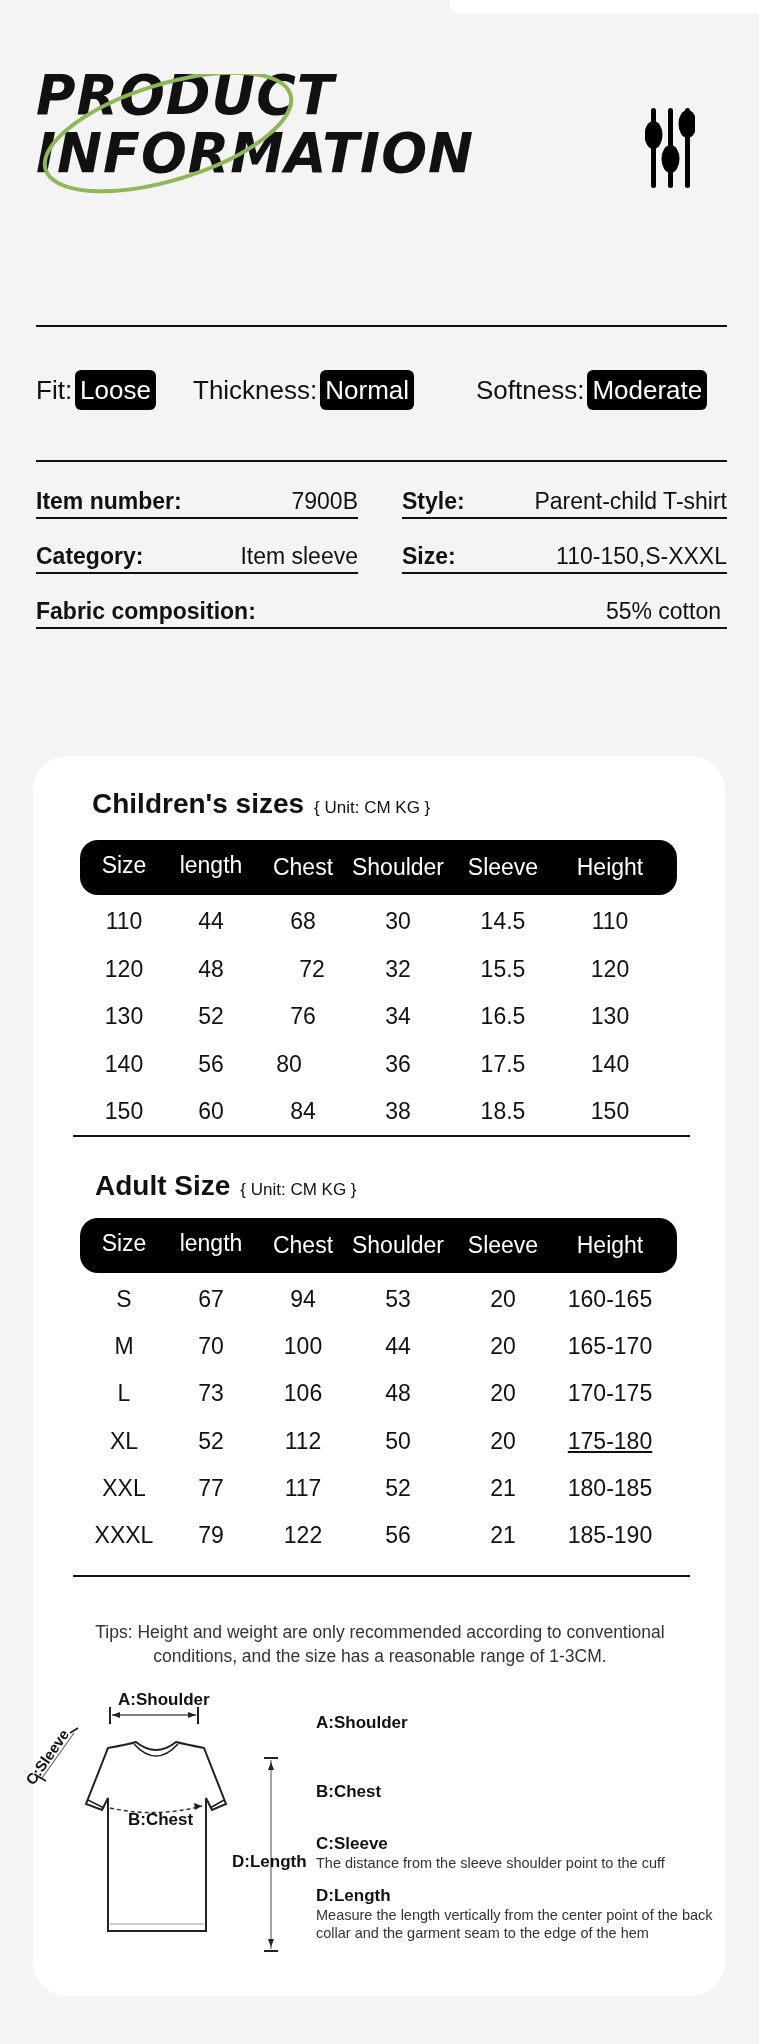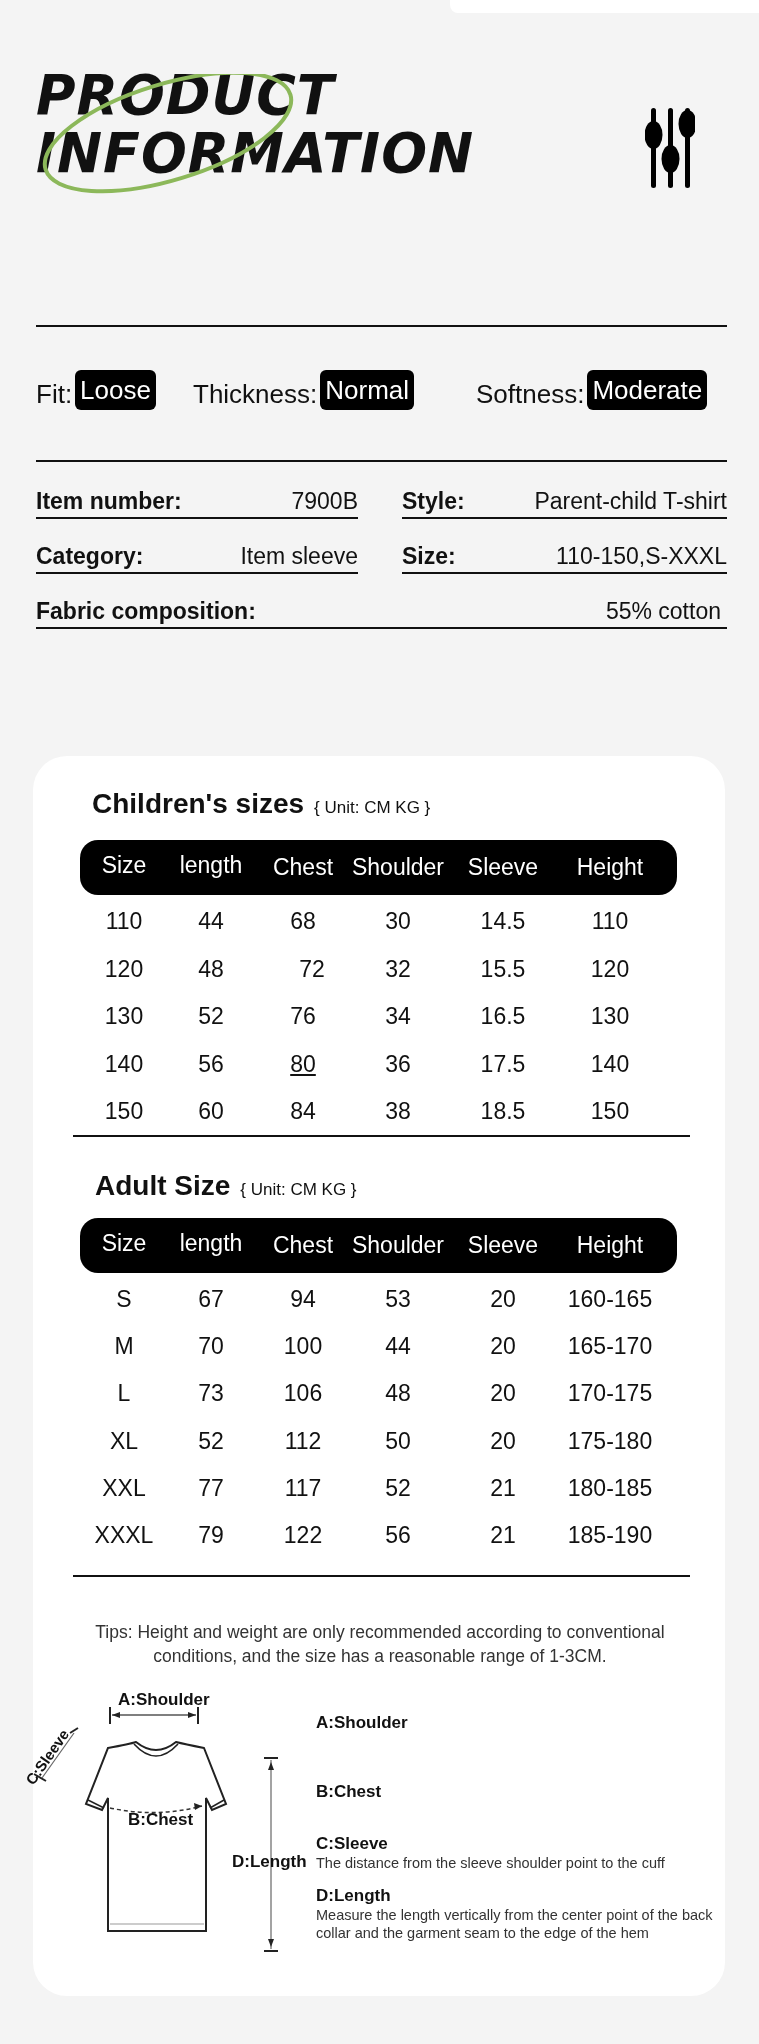--- a/index.html
+++ b/index.html
@@ -10,21 +10,21 @@
   }
   .top-white { position: absolute; left: 450px; top: 0; width: 309px; height: 13px; background: #fff; border-bottom-left-radius: 8px; }
   .title-wrap { position: absolute; left: 36px; top: 66px; }
   .title-line { font-family: "DejaVu Sans", sans-serif; font-weight: bold; font-style: italic; font-size: 55px; line-height: 58px; letter-spacing: 1px; color: #111; display: block; transform: scaleX(0.98); transform-origin: left; }
   .title-ellipse { position: absolute; left: 38px; top: 74px; }
   .sliders-icon { position: absolute; left: 645px; top: 105px; }
 
   .hr { position: absolute; left: 36px; width: 691px; height: 2px; background: #111; }
 
   .attrs { position: absolute; left: 36px; top: 370px; width: 700px; height: 42px; }
-  .attr { position: absolute; top: 0; display: flex; align-items: flex-end; font-size: 26px; }
+  .attr { position: absolute; top: 0; display: flex; align-items: center; font-size: 26px; }
   .attr .lbl { margin-right: 3px; }
   .attr .pill { background: #000; color: #fff; border-radius: 6px; padding: 4px 5px; font-size: 26px; line-height: 32px; }
 
   .info-row { position: absolute; display: flex; justify-content: space-between; align-items: flex-end; border-bottom: 2px solid #111; padding-bottom: 2px; font-size: 23px; }
   .info-row .k { font-weight: bold; }
   .info-row .v { font-weight: normal; }
 
   .card { position: absolute; left: 33px; top: 756px; width: 692px; height: 1240px; background: #fff; border-radius: 34px; }
   .sec-title { position: absolute; font-weight: bold; font-size: 28px; }
   .sec-unit { font-weight: normal; font-size: 17px; margin-left: 10px; }
@@ -129,21 +129,21 @@
     <div class="td" style="left: 503px; top: 955.5px;">15.5</div>
     <div class="td" style="left: 610px; top: 955.5px;">120</div>
     <div class="td" style="left: 124px; top: 1003px;">130</div>
     <div class="td" style="left: 211px; top: 1003px;">52</div>
     <div class="td" style="left: 303px; top: 1003px;">76</div>
     <div class="td" style="left: 398px; top: 1003px;">34</div>
     <div class="td" style="left: 503px; top: 1003px;">16.5</div>
     <div class="td" style="left: 610px; top: 1003px;">130</div>
     <div class="td" style="left: 124px; top: 1050.5px;">140</div>
     <div class="td" style="left: 211px; top: 1050.5px;">56</div>
-    <div class="td" style="left: 303px; top: 1050.5px; text-decoration: underline;">80</div>
+    <div class="td" style="left: 289px; top: 1050.5px;">80</div>
     <div class="td" style="left: 398px; top: 1050.5px;">36</div>
     <div class="td" style="left: 503px; top: 1050.5px;">17.5</div>
     <div class="td" style="left: 610px; top: 1050.5px;">140</div>
     <div class="td" style="left: 124px; top: 1098px;">150</div>
     <div class="td" style="left: 211px; top: 1098px;">60</div>
     <div class="td" style="left: 303px; top: 1098px;">84</div>
     <div class="td" style="left: 398px; top: 1098px;">38</div>
     <div class="td" style="left: 503px; top: 1098px;">18.5</div>
     <div class="td" style="left: 610px; top: 1098px;">150</div>
   </div>
@@ -176,21 +176,21 @@
     <div class="td" style="left: 211px; top: 1380.4px;">73</div>
     <div class="td" style="left: 303px; top: 1380.4px;">106</div>
     <div class="td" style="left: 398px; top: 1380.4px;">48</div>
     <div class="td" style="left: 503px; top: 1380.4px;">20</div>
     <div class="td" style="left: 610px; top: 1380.4px;">170-175</div>
     <div class="td" style="left: 124px; top: 1427.6px;">XL</div>
     <div class="td" style="left: 211px; top: 1427.6px;">52</div>
     <div class="td" style="left: 303px; top: 1427.6px;">112</div>
     <div class="td" style="left: 398px; top: 1427.6px;">50</div>
     <div class="td" style="left: 503px; top: 1427.6px;">20</div>
-    <div class="td" style="left: 610px; top: 1427.6px;">175-180</div>
+    <div class="td" style="left: 610px; top: 1427.6px; text-decoration: underline;">175-180</div>
     <div class="td" style="left: 124px; top: 1474.8px;">XXL</div>
     <div class="td" style="left: 211px; top: 1474.8px;">77</div>
     <div class="td" style="left: 303px; top: 1474.8px;">117</div>
     <div class="td" style="left: 398px; top: 1474.8px;">52</div>
     <div class="td" style="left: 503px; top: 1474.8px;">21</div>
     <div class="td" style="left: 610px; top: 1474.8px;">180-185</div>
     <div class="td" style="left: 124px; top: 1522px;">XXXL</div>
     <div class="td" style="left: 211px; top: 1522px;">79</div>
     <div class="td" style="left: 303px; top: 1522px;">122</div>
     <div class="td" style="left: 398px; top: 1522px;">56</div>

